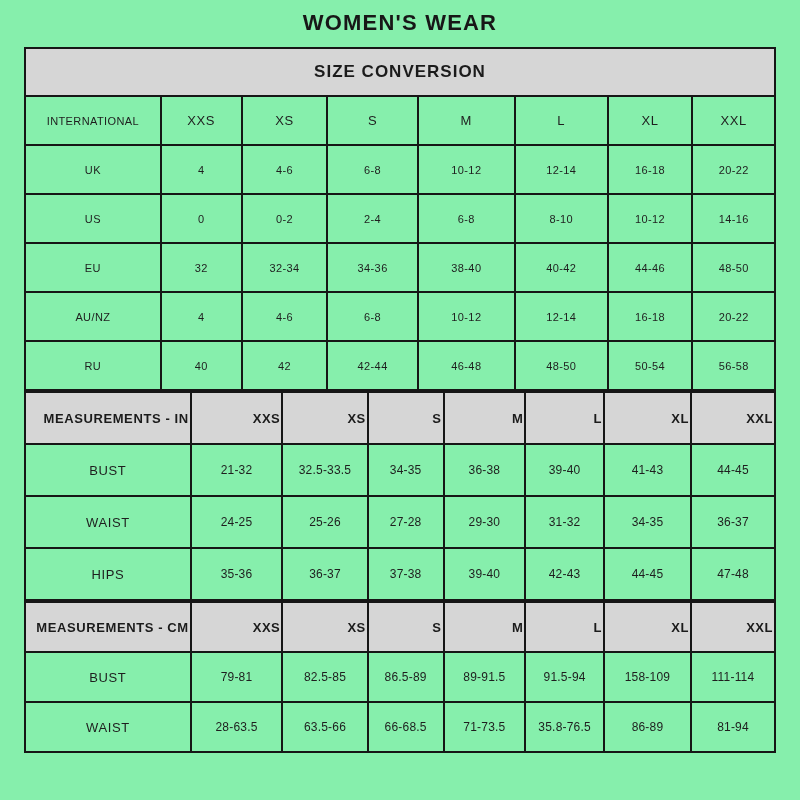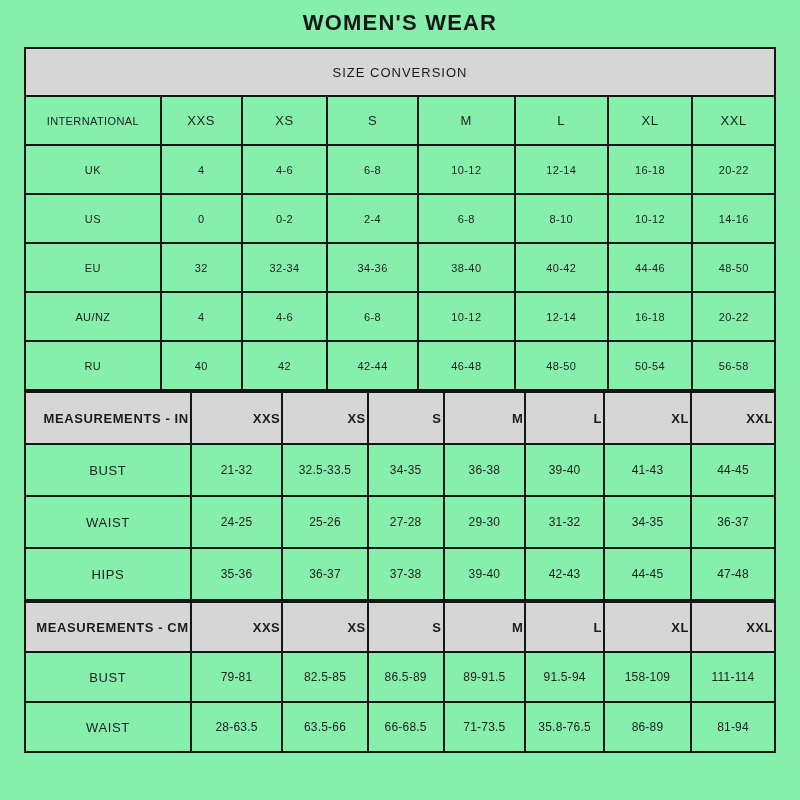--- a/index.html
+++ b/index.html
@@ -36,22 +36,22 @@
     text-align: center;
     vertical-align: middle;
     overflow: hidden;
     white-space: nowrap;
   }
   
   .t1 { margin-bottom: 7px; }
   .t1 td.table-title {
     height: 44px;
     background: #d6d6d6;
-    font-weight: 400;
-    font-size: 13px;
+    font-weight: 700;
+    font-size: 17px;
     letter-spacing: 1px;
     color: #1b1b1b;
   }
   .t1 .header-row td {
     height: 45px;
     font-size: 13px;
     letter-spacing: 0.6px;
   }
   .t1 td.rlabel, .t1 td.vcell {
     height: 45px;

